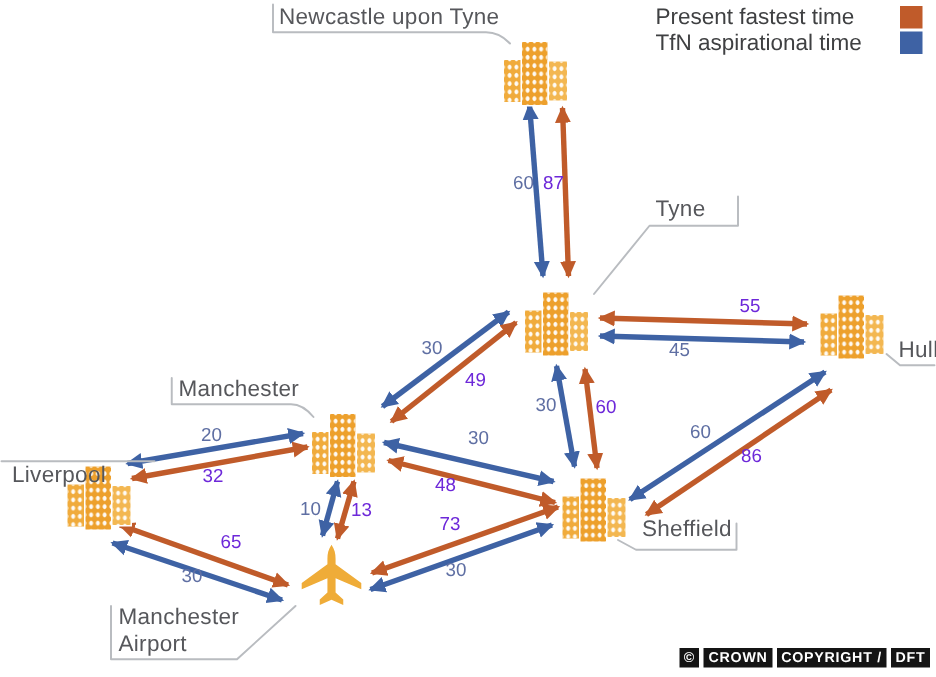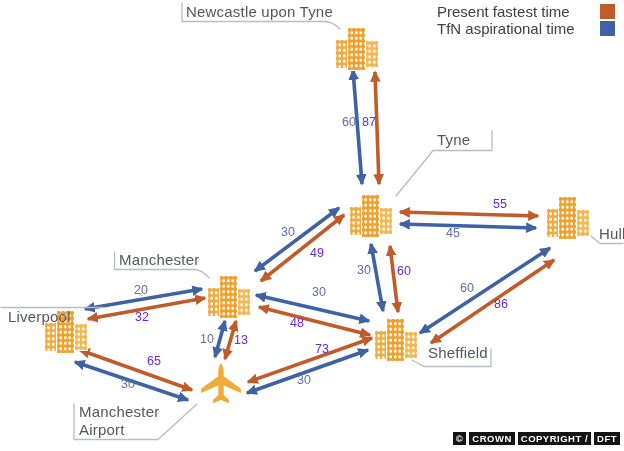--- a/index.html
+++ b/index.html
@@ -172,21 +172,21 @@
 
   <span class="num asp" style="left:141px;top:290px;">20</span>
   <span class="num pres" style="left:142px;top:317px;">32</span>
 
   <span class="num asp" style="left:207px;top:339px;">10</span>
   <span class="num pres" style="left:241px;top:340px;">13</span>
 
   <span class="num pres" style="left:154px;top:361px;">65</span>
   <span class="num asp" style="left:128px;top:384px;">30</span>
 
-  <span class="num pres" style="left:322px;top:349px;">73</span>
+  <span class="num pres" style="left:300px;top:349px;">73</span>
   <span class="num asp" style="left:304px;top:380px;">30</span>
 
   <span class="num asp" style="left:467px;top:288px;">60</span>
   <span class="num pres" style="left:501px;top:304px;">86</span>
 
   <div class="legend">
     <div class="legend-row">
       <span class="txt">Present fastest time</span>
       <div class="swatch" style="background:#c05b2a;"></div>
     </div>

